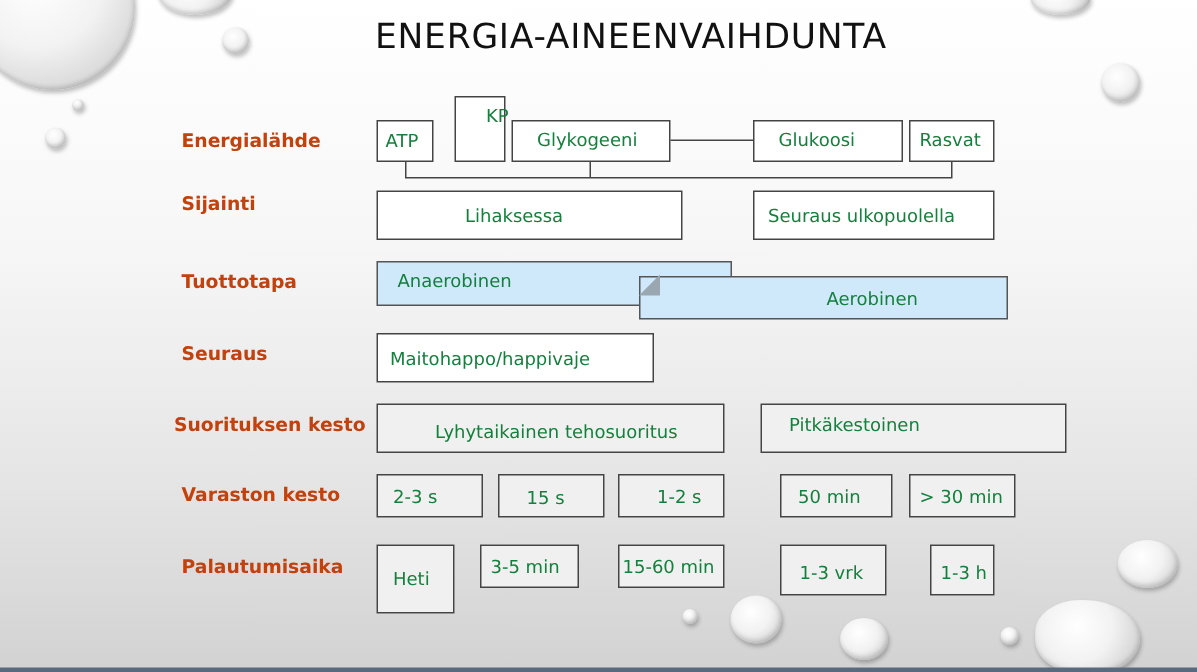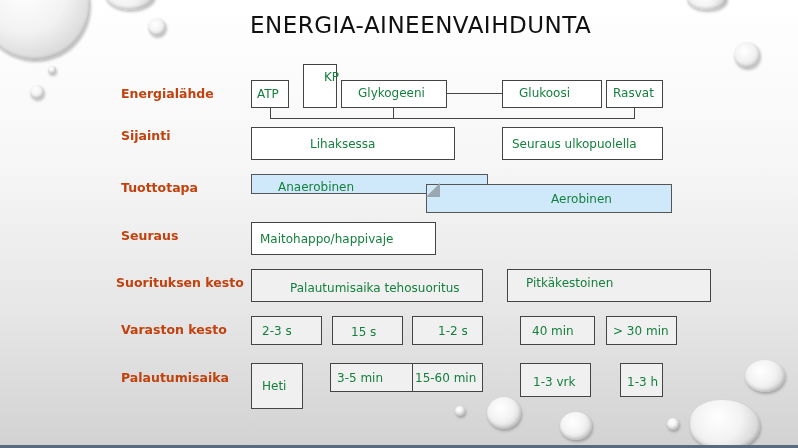--- a/index.html
+++ b/index.html
@@ -57,35 +57,35 @@
   <div class="box" style="left:606px;top:80px;width:57px;height:28px;padding-left:6px;align-items:flex-start;padding-top:5px;">Rasvat</div>
 
   <div class="line" style="left:270px;top:108px;width:1px;height:10px;"></div>
   <div class="line" style="left:393px;top:108px;width:1px;height:10px;"></div>
   <div class="line" style="left:634px;top:108px;width:1px;height:10px;"></div>
   <div class="line" style="left:270px;top:118px;width:365px;height:1px;"></div>
 
   <div class="box" style="left:251px;top:127px;width:204px;height:33px;padding-left:58px;">Lihaksessa</div>
   <div class="box" style="left:502px;top:127px;width:161px;height:33px;padding-left:9px;">Seuraus ulkopuolella</div>
 
-  <div class="box blue" style="left:251px;top:174px;width:237px;height:20px;padding-left:26px;align-items:flex-start;padding-top:5px;">Anaerobinen</div>
+  <div class="box blue" style="left:251px;top:174px;width:237px;height:30px;padding-left:13px;align-items:flex-start;padding-top:5px;">Anaerobinen</div>
   <div class="box blue" style="left:426px;top:184px;width:246px;height:29px;padding-left:124px;">Aerobinen</div>
   <div class="fold"></div>
 
   <div class="box" style="left:251px;top:222px;width:185px;height:33px;padding-left:8px;">Maitohappo/happivaje</div>
 
-  <div class="box grey" style="left:251px;top:269px;width:232px;height:33px;padding-left:38px;padding-top:4px;">Palautumisaika tehosuoritus</div>
+  <div class="box grey" style="left:251px;top:269px;width:232px;height:33px;padding-left:38px;padding-top:4px;">Lyhytaikainen tehosuoritus</div>
   <div class="box grey" style="left:507px;top:269px;width:204px;height:33px;padding-left:18px;align-items:flex-start;padding-top:6px;">Pitkäkestoinen</div>
 
   <div class="box grey" style="left:251px;top:316px;width:71px;height:29px;padding-left:10px;">2-3 s</div>
   <div class="box grey" style="left:332px;top:316px;width:71px;height:29px;padding-left:18px;padding-top:3px;">15 s</div>
   <div class="box grey" style="left:412px;top:316px;width:71px;height:29px;padding-left:25px;">1-2 s</div>
-  <div class="box grey" style="left:520px;top:316px;width:75px;height:29px;padding-left:11px;">40 min</div>
+  <div class="box grey" style="left:520px;top:316px;width:75px;height:29px;padding-left:11px;">50 min</div>
   <div class="box grey" style="left:606px;top:316px;width:71px;height:29px;padding-left:6px;">&gt; 30 min</div>
 
   <div class="box grey" style="left:251px;top:363px;width:52px;height:46px;padding-left:10px;">Heti</div>
-  <div class="box grey" style="left:330px;top:363px;width:86px;height:29px;padding-left:6px;">3-5 min</div>
+  <div class="box grey" style="left:320px;top:363px;width:66px;height:29px;padding-left:6px;">3-5 min</div>
   <div class="box grey" style="left:412px;top:363px;width:71px;height:29px;padding-left:2px;">15-60 min</div>
   <div class="box grey" style="left:520px;top:363px;width:71px;height:34px;padding-left:12px;padding-top:4px;">1-3 vrk</div>
   <div class="box grey" style="left:620px;top:363px;width:43px;height:34px;padding-left:6px;padding-top:4px;">1-3 h</div>
 
   <div class="bottom-bar"></div>
 </div>
 
 </body></html>

